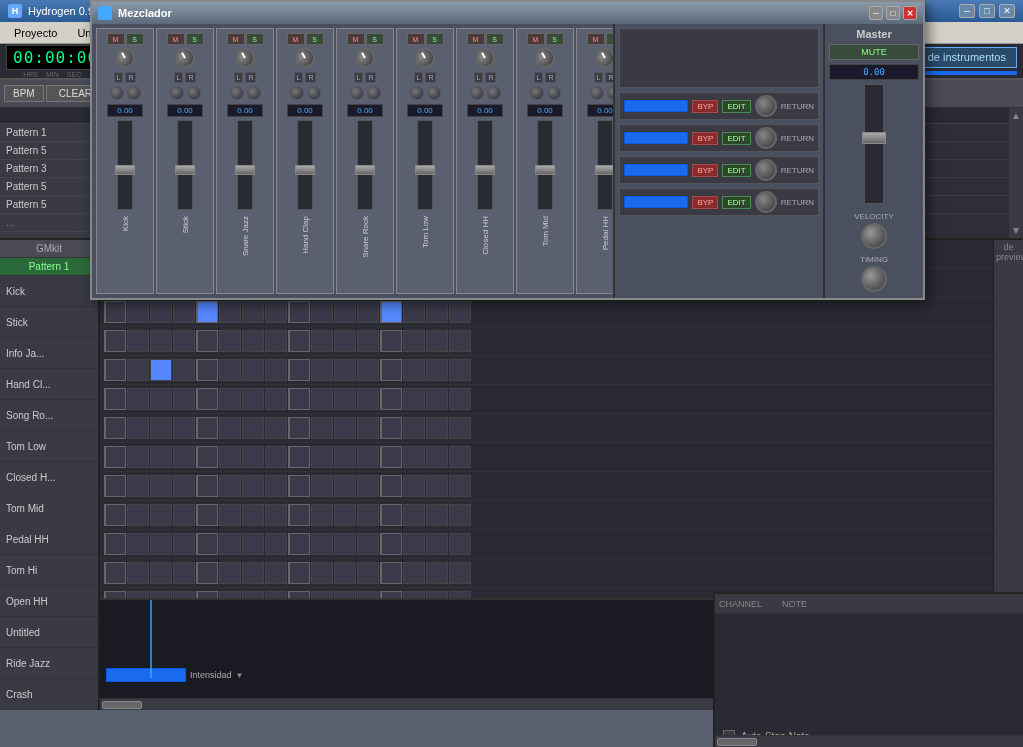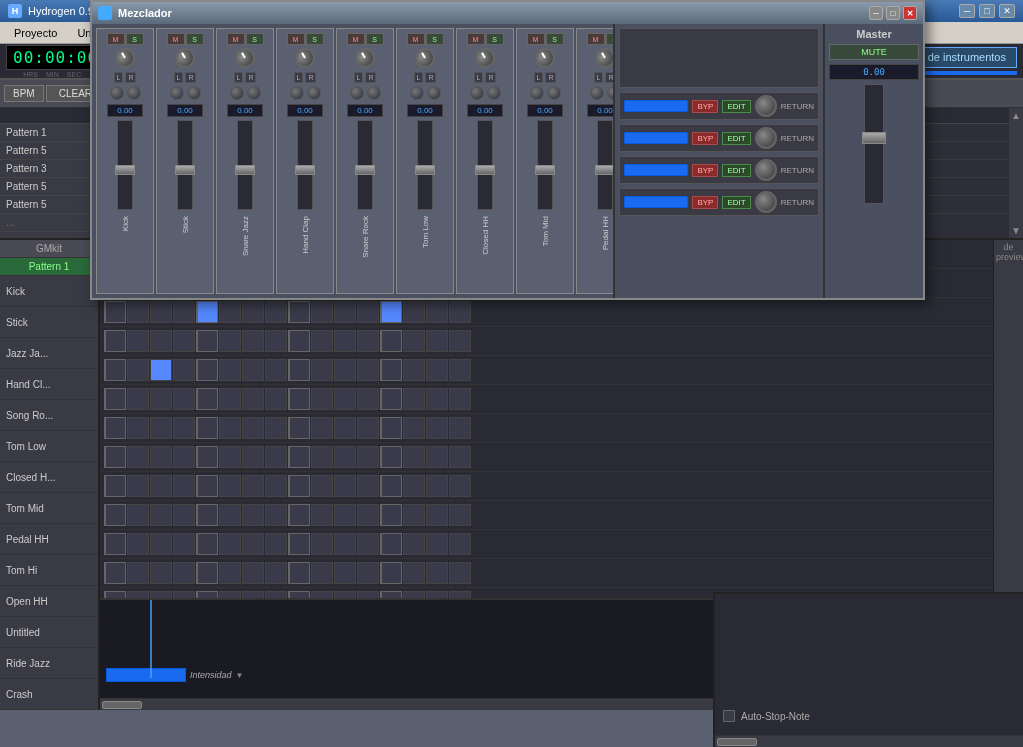--- a/index.html
+++ b/index.html
@@ -1040,21 +1040,21 @@
   </div>
 </div>
 
 <div class="main-area">
 
   <div class="instrument-sidebar">
     <div class="kit-label">GMkit</div>
     <div class="pattern-label">Pattern 1</div>
     <div class="instr-item">Kick</div>
     <div class="instr-item">Stick</div>
-    <div class="instr-item">Jazz Ja...</div>
+    <div class="instr-item">Info Ja...</div>
     <div class="instr-item">Hand Cl...</div>
     <div class="instr-item">Song Ro...</div>
     <div class="instr-item">Tom Low</div>
     <div class="instr-item">Closed H...</div>
     <div class="instr-item">Tom Mid</div>
     <div class="instr-item">Pedal HH</div>
     <div class="instr-item">Tom Hi</div>
     <div class="instr-item">Open HH</div>
     <div class="instr-item">Untitled</div>
     <div class="instr-item">Ride Jazz</div>
@@ -1319,21 +1319,21 @@
             <div style="width: 22px; height: 22px; border: 1px solid rgb(68, 68, 68); cursor: pointer; background: rgb(58, 58, 74);"></div>
             <div style="width: 22px; height: 22px; border-width: 1px 1px 1px 2px; border-style: solid; border-color: rgb(102, 102, 102); border-image: initial; cursor: pointer; background: rgb(58, 58, 74);"></div>
             <div style="width: 22px; height: 22px; border: 1px solid rgb(68, 68, 68); cursor: pointer; background: rgb(58, 58, 74);"></div>
             <div style="width: 22px; height: 22px; border: 1px solid rgb(68, 68, 68); cursor: pointer; background: rgb(58, 58, 74);"></div>
             <div style="width: 22px; height: 22px; border: 1px solid rgb(68, 68, 68); cursor: pointer; background: rgb(58, 58, 74);"></div>
           </div>
         </div>
       </div>
 
     <div style="height:100px;background:#1a1a22;border-top:2px solid #333;position:relative;">
-      <div style="position:absolute;bottom:16px;left:6px;display:flex;align-items:center;gap:4px;font-style:italic;">
+      <div style="position:absolute;bottom:16px;left:6px;display:flex;align-items:center;gap:4px;">
         <div class="intensity-bar"></div>
         <span style="font-size:9px;color:#aaa;">Intensidad</span>
         <span style="font-size:8px;color:#888;">▼</span>
       </div>
       <div style="position:absolute;left:50px;top:0;width:2px;height:80%;background:#4af;opacity:0.7;"></div>
     </div>
 
     <div class="h-scrollbar">
       <div class="scrollbar-thumb"></div>
     </div>
@@ -1592,26 +1592,38 @@
     </div>
 
     <div class="master-section">
       <div class="master-label">Master</div>
       <div class="master-mute-btn">MUTE</div>
       <div class="master-value">0.00</div>
       <div class="master-fader">
         <div class="master-fader-handle"></div>
       </div>
       <div class="master-knob-section">
+        <div class="master-param">
+          <span class="master-param-label">VELOCITY</span>
+          <div class="master-knob"></div>
+        </div>
+        <div class="master-param">
+          <span class="master-param-label">TIMING</span>
+          <div class="master-knob"></div>
+        </div>
       </div>
     </div>
   </div>
 </div>
 
 <div style="position:absolute;bottom:0;right:0;width:310px;height:155px;background:#2a2a35;border-left:2px solid #222;border-top:2px solid #222;z-index:10;">
+  <div class="note-editor-header">
+    <span class="note-col-label">CHANNEL</span>
+    <span class="note-col-label">NOTE</span>
+  </div>
   <div style="flex:1;background:#2a2a35;height:110px;"></div>
   <div class="auto-stop-row">
     <div class="checkbox-sm"></div>
     <span style="font-size:10px;color:#aaa;">Auto-Stop-Note</span>
   </div>
 
   <div class="h-scrollbar" style="position:absolute;bottom:0;left:0;right:0;">
     <div class="scrollbar-thumb"></div>
   </div>
 </div>

